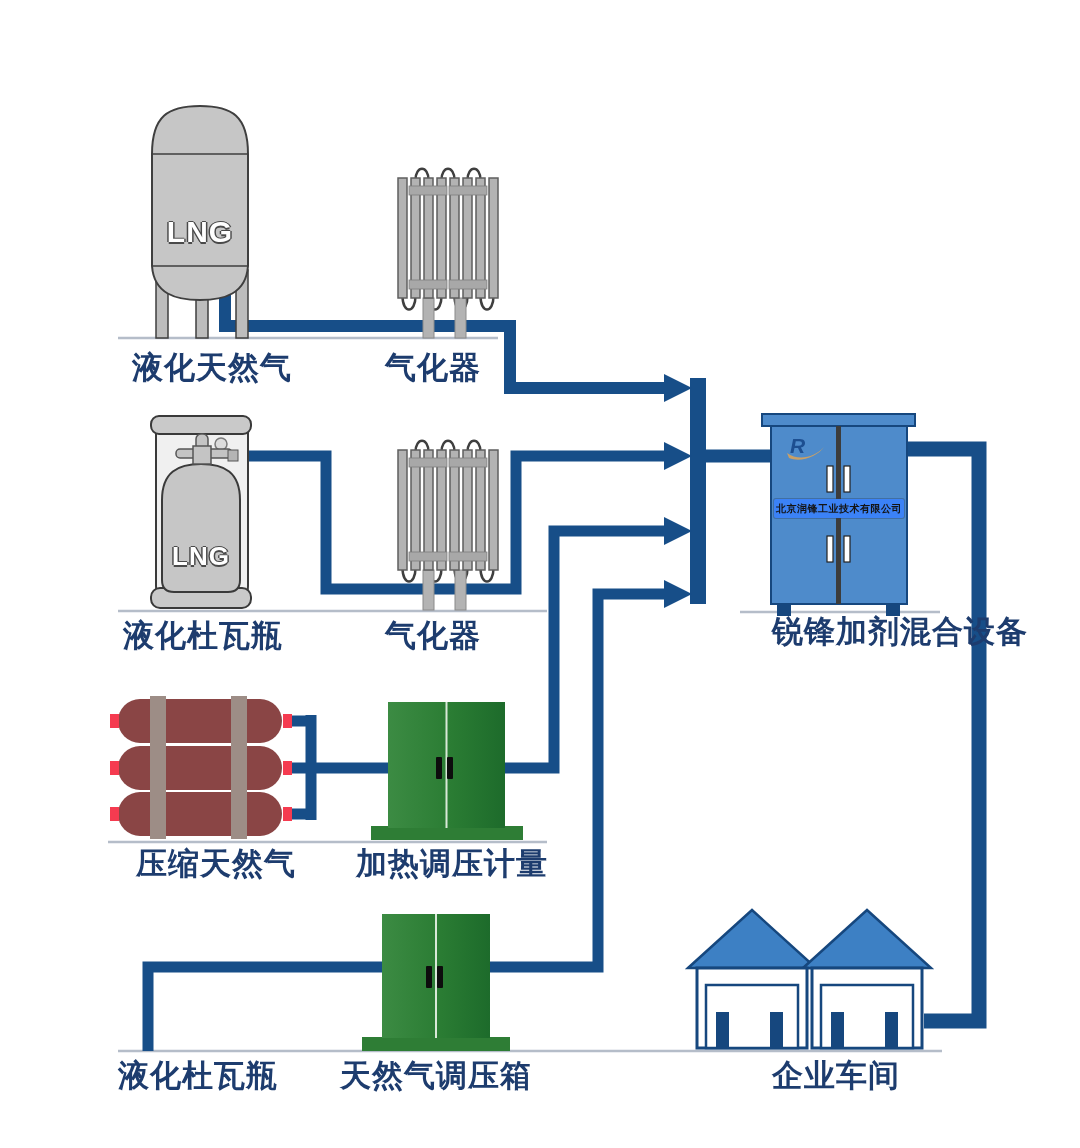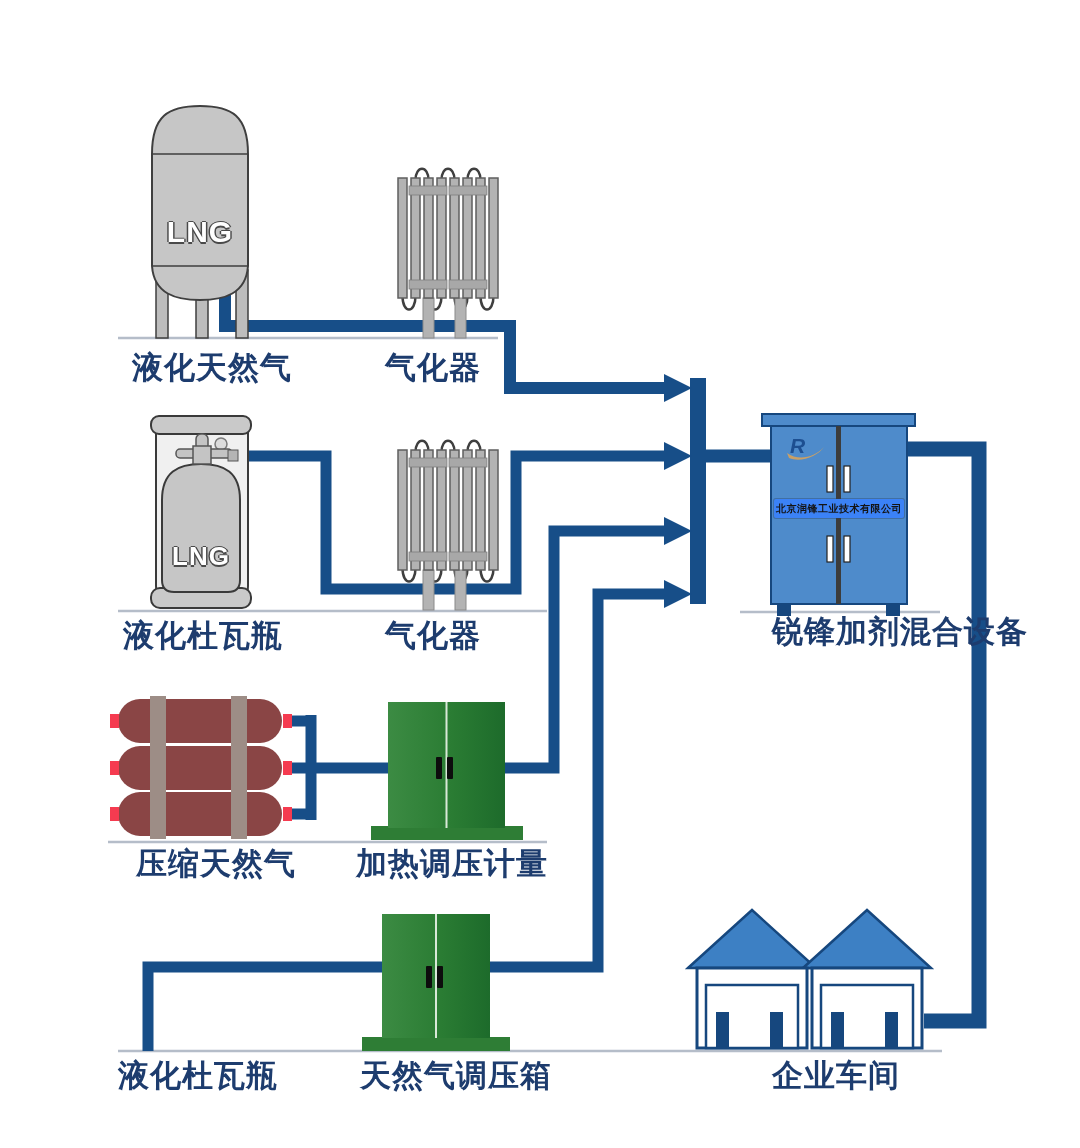--- a/index.html
+++ b/index.html
@@ -193,16 +193,16 @@
 
   <div class="company-plate">北京润锋工业技术有限公司</div>
 
   <div class="lbl" style="left:132px;top:351px;width:140px;">液化天然气</div>
   <div class="lbl" style="left:385px;top:351px;width:120px;">气化器</div>
   <div class="lbl" style="left:123px;top:619px;width:150px;">液化杜瓦瓶</div>
   <div class="lbl" style="left:385px;top:619px;width:120px;">气化器</div>
   <div class="lbl" style="left:126px;top:847px;width:140px;margin-left:10px;">压缩天然气</div>
   <div class="lbl" style="left:356px;top:847px;width:165px;">加热调压计量</div>
   <div class="lbl" style="left:118px;top:1059px;width:166px;">液化杜瓦瓶</div>
-  <div class="lbl" style="left:360px;top:1059px;width:166px;">天然气调压箱</div>
+  <div class="lbl" style="left:340px;top:1059px;width:166px;">天然气调压箱</div>
   <div class="lbl" style="left:728px;top:615px;width:220px;margin-left:44px;">锐锋加剂混合设备</div>
   <div class="lbl" style="left:758px;top:1059px;width:112px;margin-left:14px;">企业车间</div>
 </div>
 
 </body></html>

